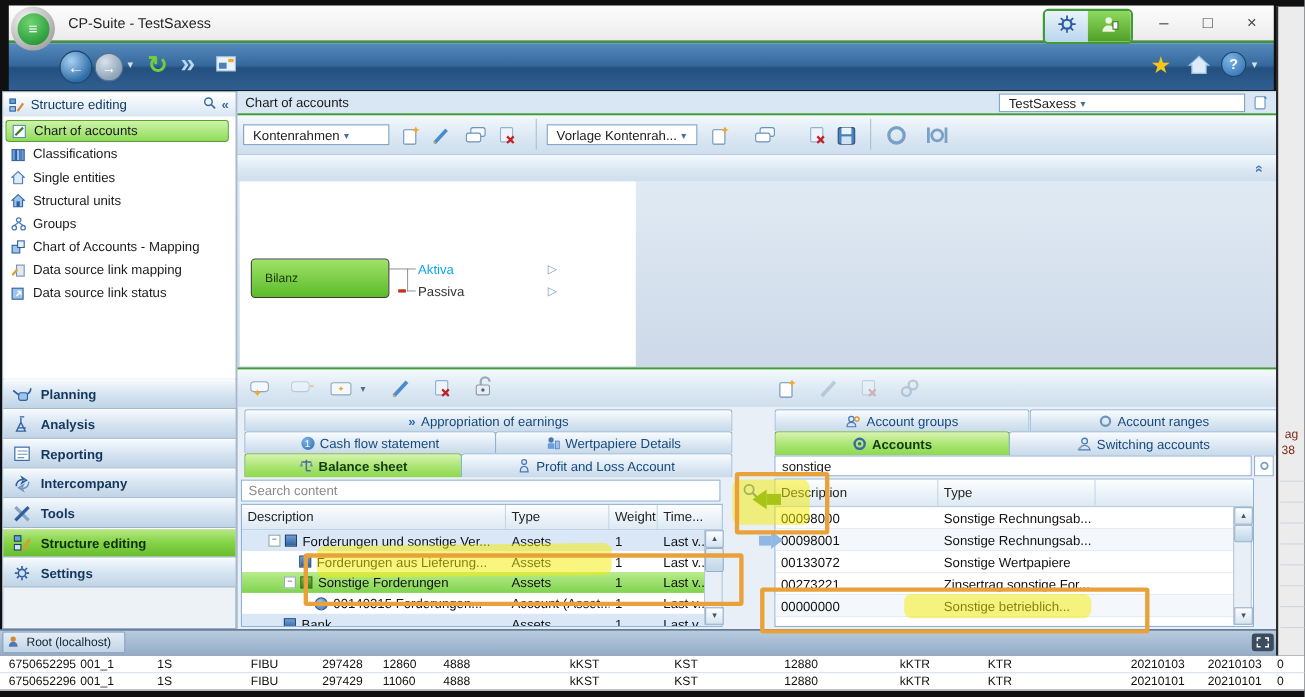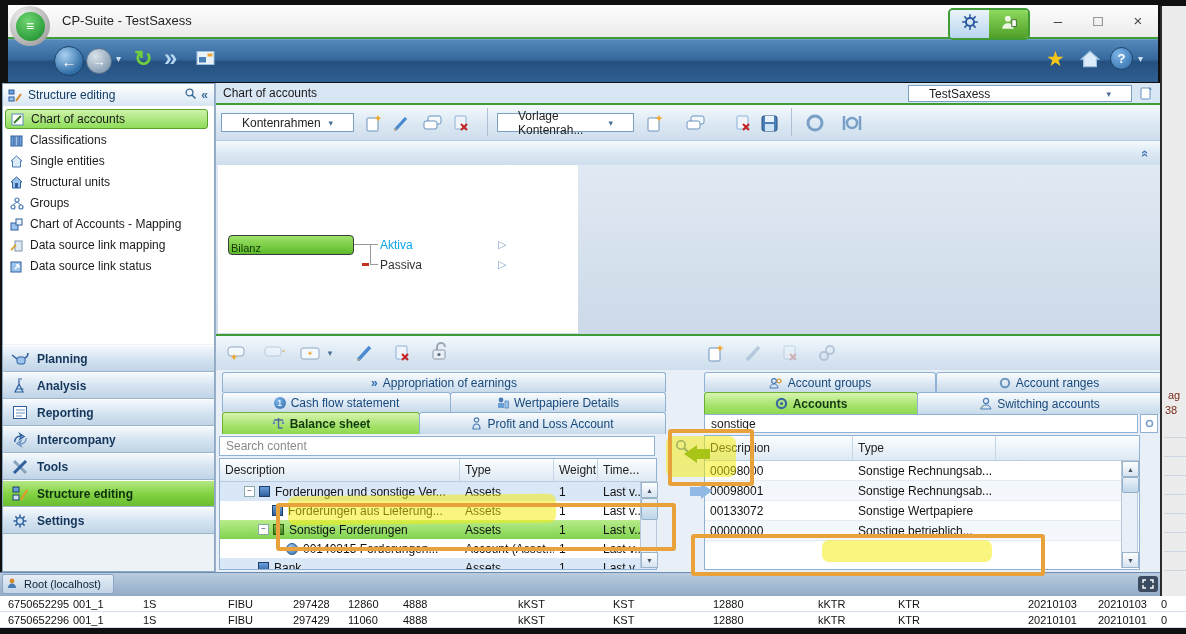--- a/index.html
+++ b/index.html
@@ -23,21 +23,21 @@
   .sb-items{left:3px;top:106px;width:211px;height:238px;background:#fff}
   .sitem{position:absolute;left:5px;width:203px;height:20px;display:flex;align-items:center;font-size:12px;color:#1a1a1a;padding-left:4px;box-sizing:border-box}
   .sitem.selected{background:linear-gradient(#cff2aa,#8edd5a);border:1px solid #5aa02c;border-radius:3px}
   .sicon{width:15px;height:14px;margin-right:6px;display:inline-flex;align-items:center;justify-content:center;flex:none}
   .module{position:absolute;left:3px;width:211px;height:27px;display:flex;align-items:center;background:linear-gradient(#f4f9fd,#d6e4f1 50%,#c0d4e6);border-top:1px solid #fff;border-bottom:1px solid #9ab4cc;font-weight:bold;font-size:12px;color:#14365c;padding-left:7px;box-sizing:border-box}
   .module.active{background:linear-gradient(#b6e886,#84d345 50%,#68bd2f);color:#0d300d}
   .micon{width:20px;height:18px;margin-right:7px;display:inline-flex;align-items:center;justify-content:center;flex:none}
   
   .main-bg{left:215px;top:83px;width:945px;height:489px;background:#e9eff6;border-left:1px solid #9ab0ca}
   .mainhead{left:216px;top:83px;width:944px;height:20px;background:#d9e6f3;display:flex;align-items:center;font-size:12px;color:#1a1a1a}
-  .combo{background:#fff;border:1px solid #7aa0c4;display:flex;align-items:center;font-size:12px;color:#222;padding:0 20px;justify-content:space-between}
+  .combo{background:#fff;border:1px solid #7aa0c4;display:flex;align-items:center;font-size:12px;color:#222;padding:0 8px;}
   .caret{color:#4a6f96;font-size:9px;margin-left:4px}
   .tb{background:linear-gradient(#f4f9fd,#dbe8f3 55%,#cfdeed)}
   .tbtn{position:absolute;width:24px;height:24px;display:flex;align-items:center;justify-content:center}
   .sep{position:absolute;width:1px;background:#aebfd2;top:108px;height:28px}
   
   .tab{position:absolute;background:linear-gradient(#f9fcfe,#dce8f3 55%,#c8daea);border:1px solid #8fb2d4;border-bottom:none;border-radius:3px 3px 0 0;display:flex;align-items:center;justify-content:center;font-size:12px;color:#17497c}
   .tab.active{background:linear-gradient(#d8f3b0,#a5e36b 60%,#8fd84f);color:#123c10;border-color:#6ab033;font-weight:bold}
   .ticon{margin-right:5px;display:inline-flex;align-items:center}
   .circ1{width:12px;height:12px;border-radius:50%;background:radial-gradient(circle at 35% 30%,#7db4e8,#2d6aa8);color:#fff;font-size:9px;display:flex;align-items:center;justify-content:center}
   
@@ -371,21 +371,21 @@
 <div class="abs tb" style="left:216px;top:141px;width:944px;height:24px"></div>
 <div class="abs" style="left:1142px;top:146px;color:#4a7ab5;font-size:13px;font-weight:bold;transform:rotate(90deg)">«</div>
 
 <div class="abs" style="left:216px;top:165px;width:944px;height:169px;background:linear-gradient(#e0eaf4,#cdd9e8)"></div>
 <div class="abs" style="left:218px;top:165px;width:360px;height:168px;background:#fff"></div>
 <div class="abs" style="left:354px;top:244px;width:16px;height:1px;background:#999"></div>
 <div class="abs" style="left:370px;top:244px;width:1px;height:21px;background:#999"></div>
 <div class="abs" style="left:370px;top:244px;width:8px;height:1px;background:#999"></div>
 <div class="abs" style="left:370px;top:264px;width:8px;height:1px;background:#999"></div>
 <div class="abs" style="left:362px;top:263px;width:7px;height:3px;background:#c43020"></div>
-<div class="abs" style="left:228px;top:235px;width:126px;height:20px;background:linear-gradient(#9fe268,#5cbb2a);border:1.5px solid #3a3a3a;border-radius:4px;display:flex;align-items:flex-end;padding-left:2px;font-size:11px;color:#163607">
+<div class="abs" style="left:228px;top:235px;width:126px;height:36px;background:linear-gradient(#9fe268,#5cbb2a);border:1.5px solid #3a3a3a;border-radius:4px;display:flex;align-items:center;padding-left:12px;font-size:11px;color:#163607">
     <span>Bilanz</span>
   </div>
 <div class="abs txt" style="left:380px;top:238px;font-size:12px;color:#0ea5e9">Aktiva</div>
 <div class="abs" style="left:498px;top:238px;font-size:11px;color:#7aa0c8">▷</div>
 <div class="abs txt" style="left:380px;top:258px;font-size:12px;color:#333">Passiva</div>
 <div class="abs" style="left:498px;top:258px;font-size:11px;color:#7aa0c8">▷</div>
 
 <div class="abs greenline" style="left:216px;top:334px;width:944px;height:2px"></div>
 
 <div class="abs tb" style="left:216px;top:336px;width:944px;height:34px"></div>
@@ -639,20 +639,26 @@
   </div>
   <div class="rrow" style="background:#f4f8fc">
     <div class="cell">00098001</div>
     <div class="cell">Sonstige Rechnungsab...</div>
     <div class="cell"></div>
       <div class="cell"></div>
   </div>
   <div class="rrow">
     <div class="cell">00133072</div>
     <div class="cell">Sonstige Wertpapiere</div>
+    <div class="cell"></div>
+      <div class="cell"></div>
+  </div>
+  <div class="rrow">
+    <div class="cell">00273221</div>
+    <div class="cell">Zinsertrag sonstige For...</div>
     <div class="cell"></div>
       <div class="cell"></div>
   </div>
   <div class="rrow" style="background:#f4f8fc">
     <div class="cell">00000000</div>
     <div class="cell">Sonstige betrieblich...</div>
     <div class="cell"></div>
       <div class="cell"></div>
   </div>
 </div>

